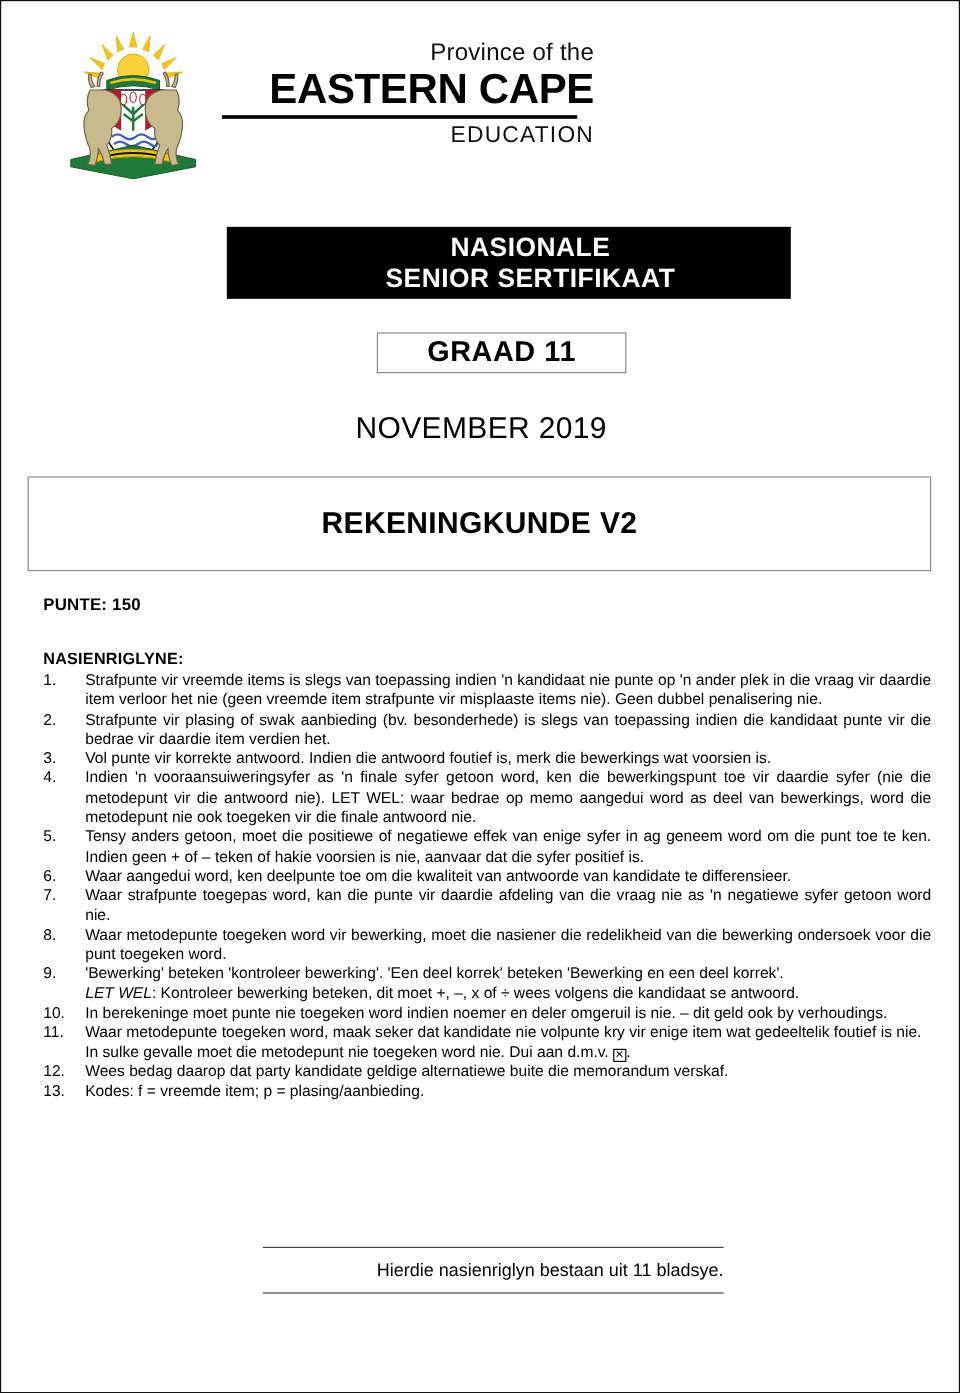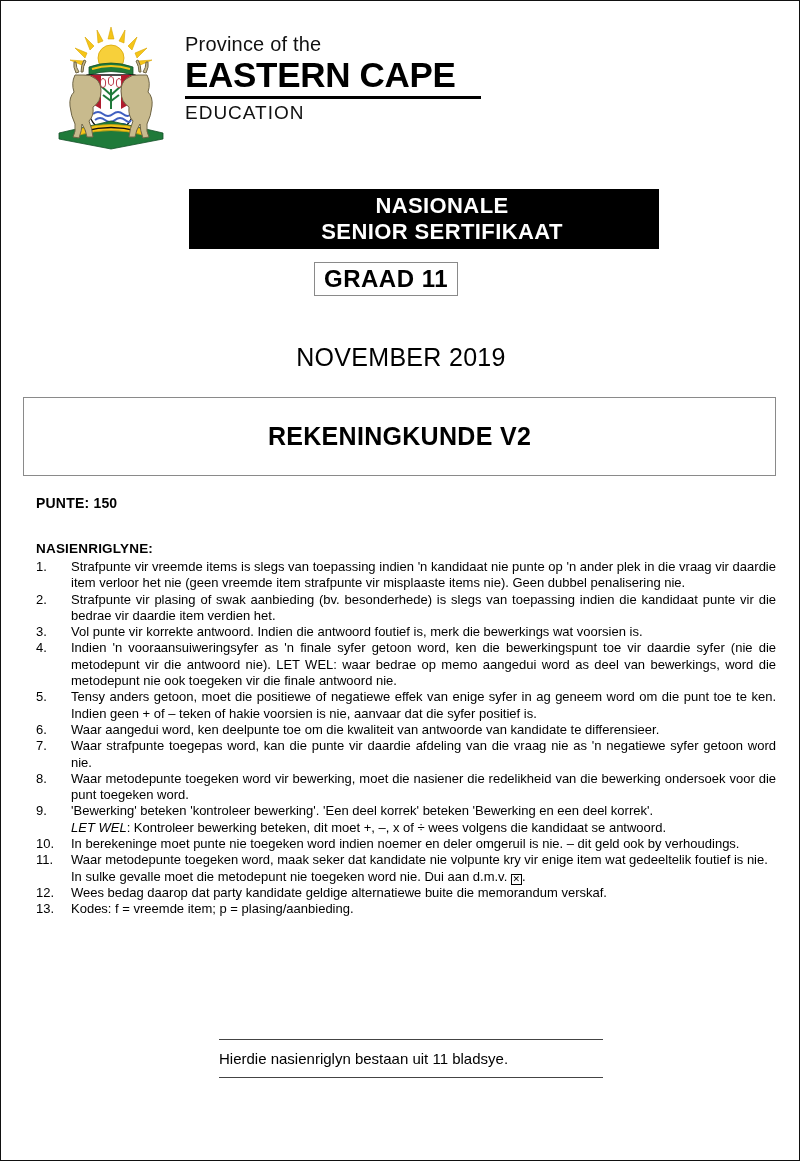--- a/index.html
+++ b/index.html
@@ -34,20 +34,21 @@
     left: 0;
     top: 0;
     width: 132px;
     height: 126px;
   }
   .logo-text {
     position: absolute;
     left: 140px;
     top: 8px;
     width: 310px;
+    text-align: right;
   }
   .logo-line1 {
     font-size: 20px;
     line-height: 23px;
     letter-spacing: 0.2px;
     color: #111;
   }
   .logo-line2 {
     font-size: 35px;
     font-weight: bold;
@@ -89,22 +90,22 @@
     font-size: 22px;
     font-weight: bold;
     line-height: 26px;
     letter-spacing: 0.4px;
   }
 
   
   .grade-box {
     position: absolute;
     left: 313px;
-    top: 261px;
-    width: 144px;
+    top: 276px;
+    width: 208px;
     height: 34px;
     border: 1px solid #8a8a8a;
     display: flex;
     align-items: center;
     justify-content: center;
     box-sizing: border-box;
   }
   .grade-box span {
     font-size: 24px;
     font-weight: bold;
@@ -200,21 +201,21 @@
     position: relative;
     top: 1px;
   }
 
   
   .footer {
     position: absolute;
     left: 218px;
     top: 1038px;
     width: 384px;
-    text-align: left;
+    text-align: right;
   }
   .footer hr {
     border: none;
     border-top: 1px solid #444;
     margin: 0;
   }
   .footer-text {
     font-size: 15px;
     line-height: 20px;
     padding: 9px 0 8px 0;

